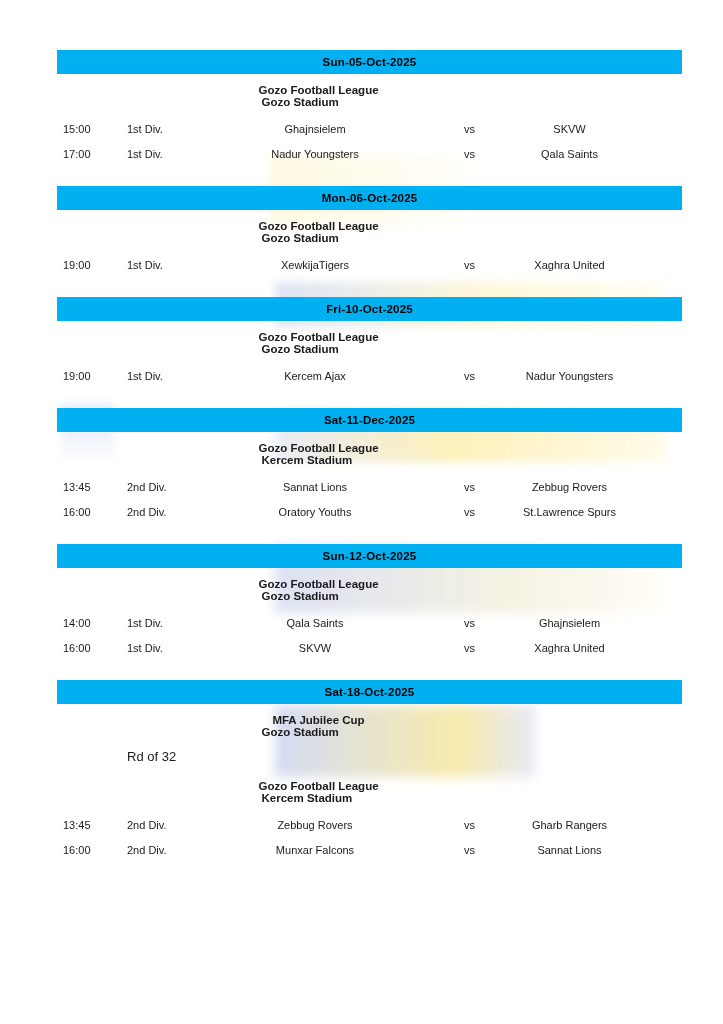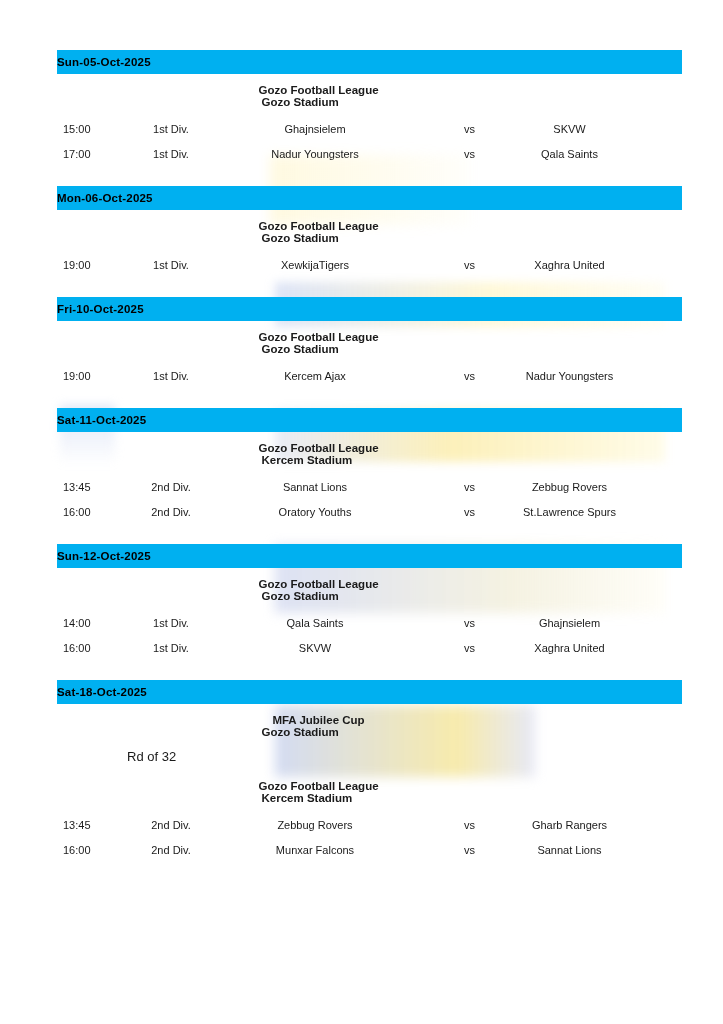--- a/index.html
+++ b/index.html
@@ -68,20 +68,21 @@
 
   .day-block {
     margin-bottom: 19px;
   }
 
   .date-bar {
     background: #00b0f0;
     color: #000000;
     font-weight: bold;
     font-size: 11.5px;
+    text-align: center;
     padding: 6px 0 6px 0;
     letter-spacing: 0.2px;
     margin-left: 16px;
   }
 
   .comp-row {
     display: flex;
     align-items: center;
     font-weight: bold;
     font-size: 11.5px;
@@ -114,21 +115,21 @@
     padding: 6px 0 7px 0;
   }
   .match-row .col-time {
     width: 86px;
     text-align: left;
     padding-left: 22px;
     box-sizing: border-box;
   }
   .match-row .col-div {
     width: 88px;
-    text-align: center;
+    text-align: left;
   }
   .match-row .col-home {
     width: 200px;
     text-align: center;
   }
   .match-row .col-vs {
     width: 60px;
     text-align: right;
   }
   .match-row .col-away {
@@ -198,21 +199,21 @@
         </div>
         <div class="match-row">
           <div class="col-time">19:00</div>
           <div class="col-div">1st Div.</div>
           <div class="col-home">Kercem Ajax</div>
           <div class="col-vs">vs</div>
           <div class="col-away">Nadur Youngsters</div>
         </div>
       </div>
       <div class="day-block">
-        <div class="date-bar">Sat-11-Oct-2025</div>
+        <div class="date-bar">Sat-11-Dec-2025</div>
         <div class="comp-row">
           <div class="col-time"></div>
           <div class="col-div"></div>
           <div class="col-comp">Gozo Football League</div>
           <div class="col-venue">Kercem Stadium</div>
         </div>
         <div class="match-row">
           <div class="col-time">13:45</div>
           <div class="col-div">2nd Div.</div>
           <div class="col-home">Sannat Lions</div>

